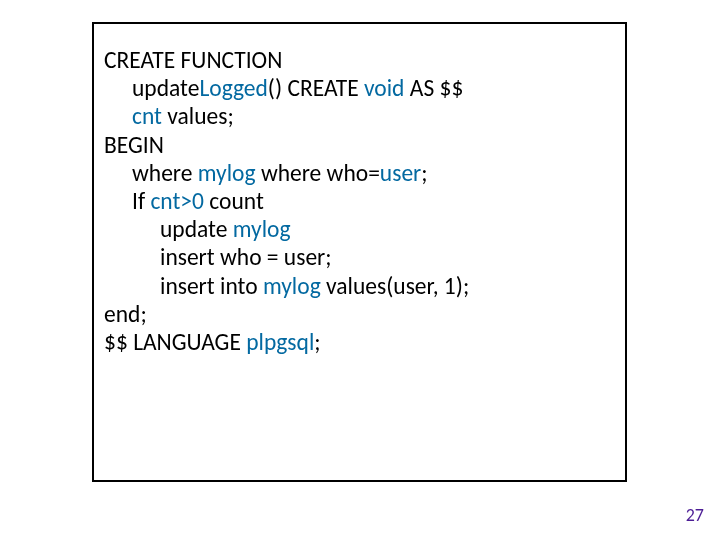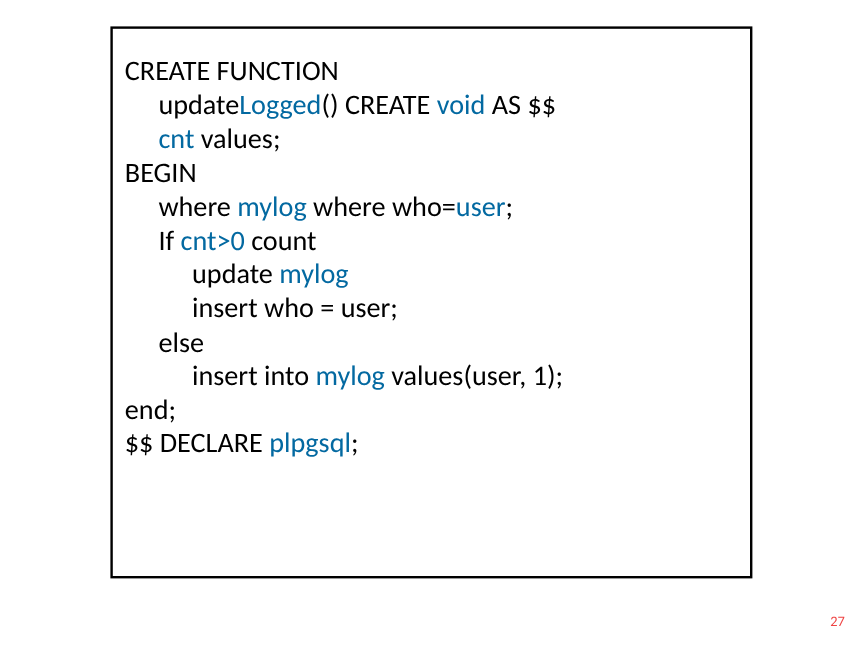--- a/index.html
+++ b/index.html
@@ -29,37 +29,36 @@
     .code-line {
       white-space: pre;
     }
     .red {
       color: #0369a1;
     }
     .page-num {
       position: absolute;
       right: 16px;
       bottom: 14px;
-      font-size: 12px;
-      color: #ef4444;
+      font-size: 18px;
+      color: #4c1d95;
     }
     .indent1 { padding-left: 28px; }
     .indent2 { padding-left: 56px; }
   </style>
 </head>
 <body>
 
 <div class="code-box">
   <div class="code-line"><span>CREATE FUNCTION</span></div>
   <div class="code-line indent1"><span>update</span><span class="red">Logged</span><span>() CREATE </span><span class="red">void</span><span> AS $$</span></div>
   <div class="code-line indent1"><span class="red">cnt</span><span> values;</span></div>
   <div class="code-line"><span>BEGIN</span></div>
   <div class="code-line indent1"><span>where </span><span class="red">mylog</span><span> where who=</span><span class="red">user</span><span>;</span></div>
   <div class="code-line indent1"><span>If </span><span class="red">cnt&gt;0</span><span> count</span></div>
   <div class="code-line indent2"><span>update </span><span class="red">mylog</span></div>
   <div class="code-line indent2"><span>insert who = user;</span></div>
-  <div class="code-line indent1"><span>else</span></div>
   <div class="code-line indent2"><span>insert into </span><span class="red">mylog</span><span> values(user, 1);</span></div>
   <div class="code-line"><span>end;</span></div>
-  <div class="code-line"><span>$$ DECLARE </span><span class="red">plpgsql</span><span>;</span></div>
+  <div class="code-line"><span>$$ LANGUAGE </span><span class="red">plpgsql</span><span>;</span></div>
 </div>
 
 <div class="page-num">27</div>
 
 </body></html>

